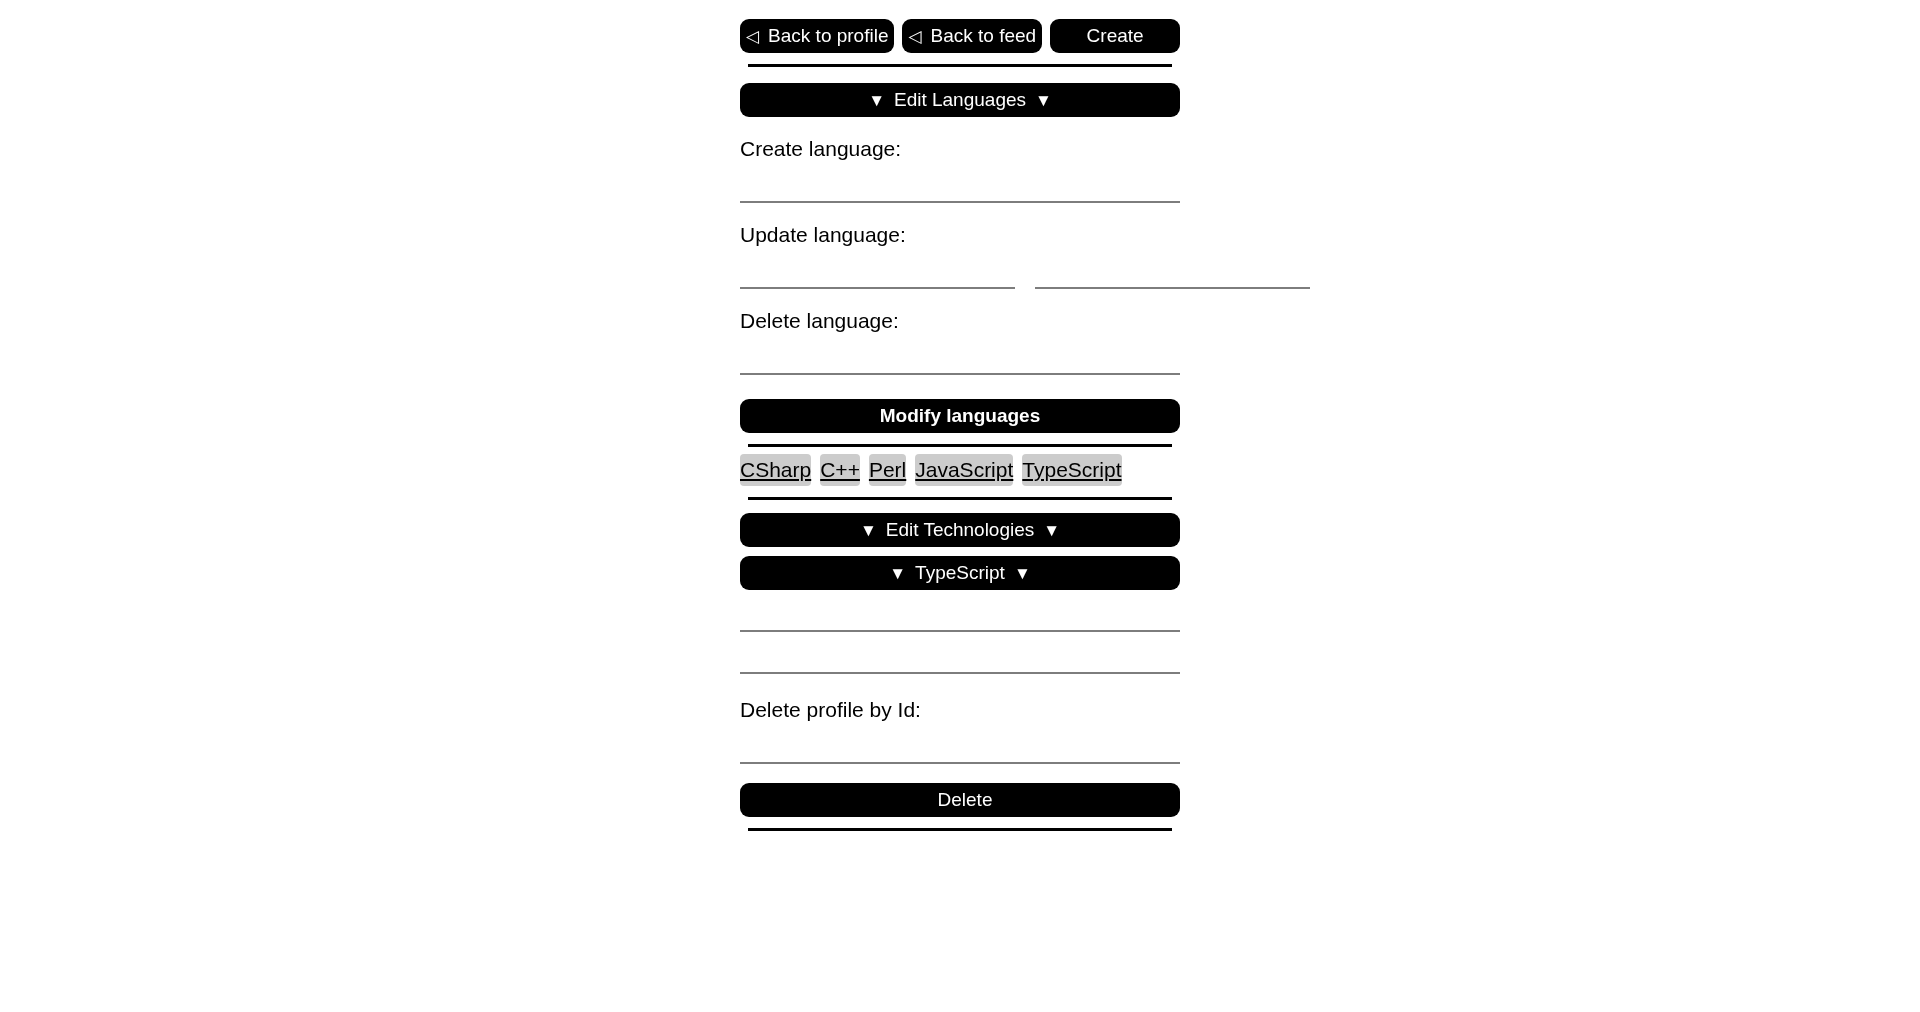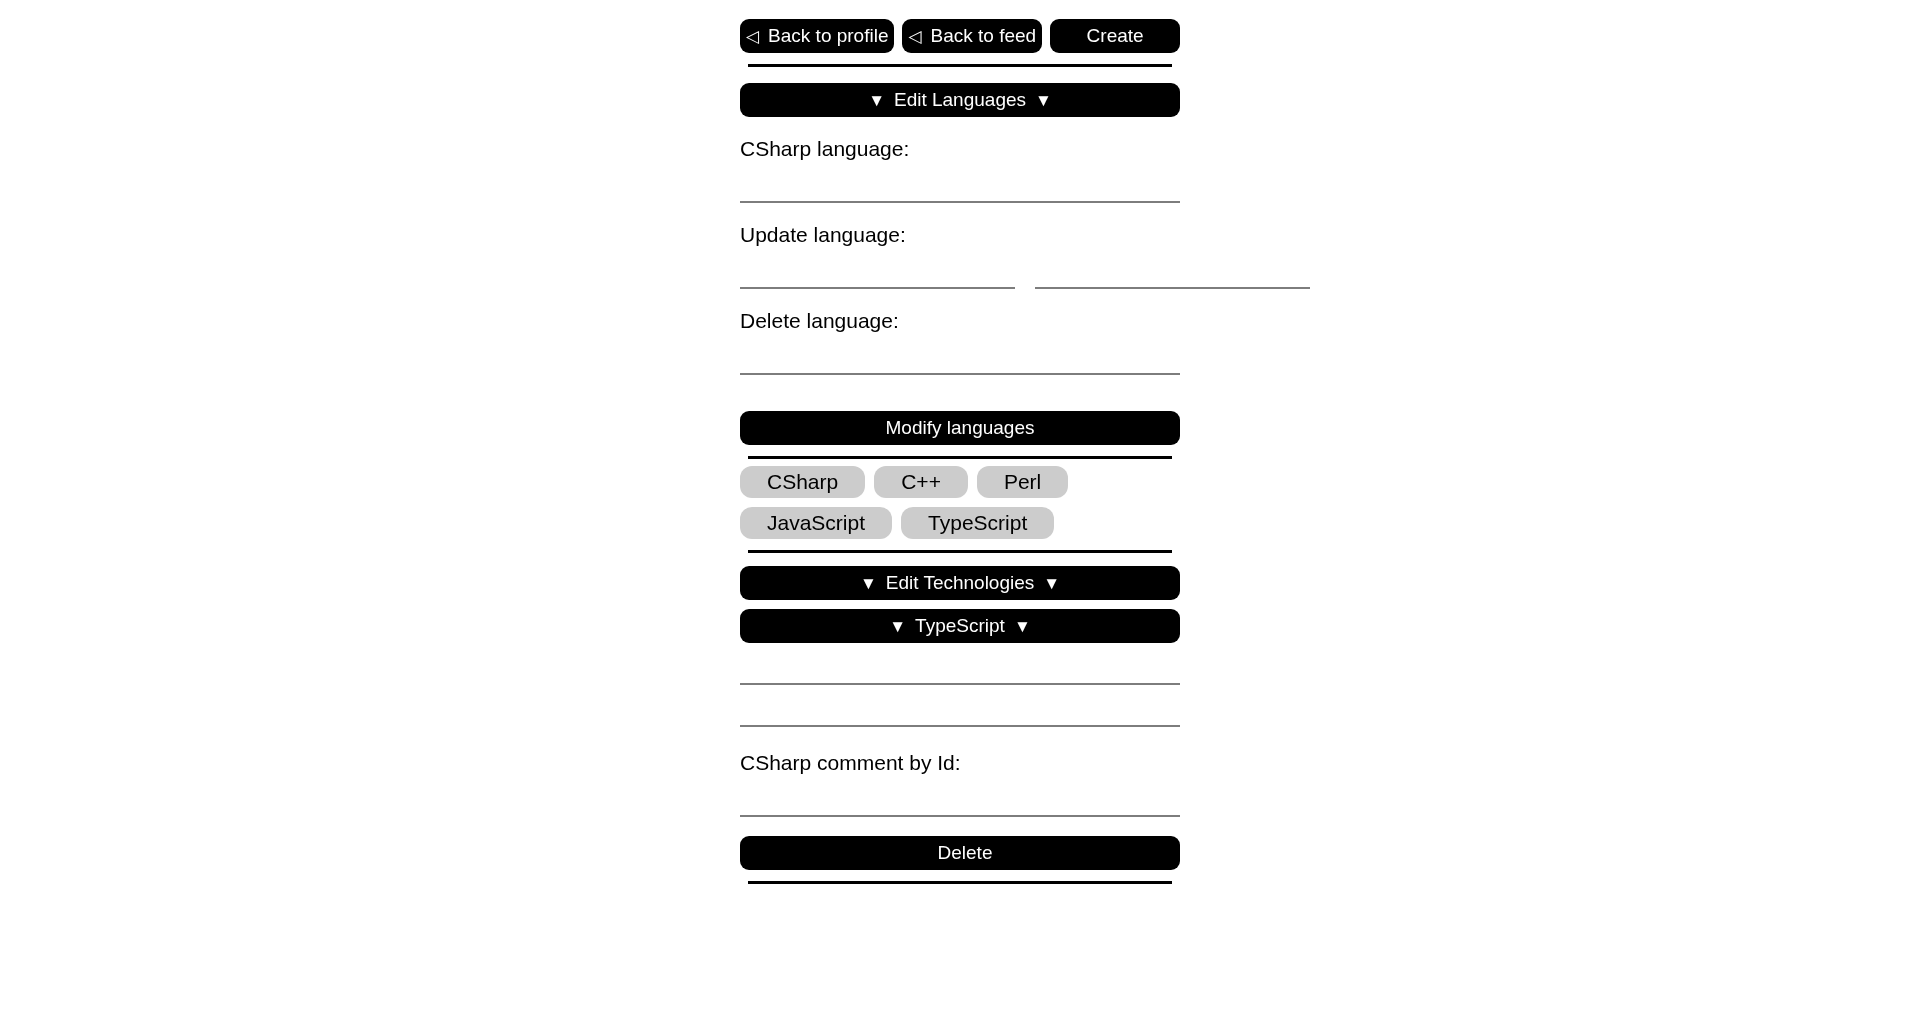--- a/index.html
+++ b/index.html
@@ -27,40 +27,40 @@
 
   hr.divider{
     border:none; border-top:3px solid var(--divider);
     height:0; margin:11px 8px 0 8px;
   }
 
   .toggle{ width:100%; }
   [data-name="edit-languages-toggle"]{ margin-top:16px; }
   [data-name="edit-technologies-toggle"]{ margin-top:13px; }
   [data-name="deletions-toggle"]{ margin-top:9px; }
-  [data-name="modify-languages-button"]{ width:100%; margin-top:36px; }
+  [data-name="modify-languages-button"]{ width:100%; margin-top:24px;font-weight:bold; }
   [data-name="delete-submit-button"]{ width:100%; margin-top:19px;padding-left:16px; }
 
   .field-label{ margin:20px 0 0 0; line-height:24px; font-size:21px; }
   [data-name="delete-post-label"], [data-name="delete-comment-label"]{ margin-top:24px; }
   [data-name="available-languages-label"]{ margin-top:10px; }
 
   input.underline-input{
     display:block; width:100%; margin-top:6px; height:36px;
     border:none; border-bottom:2px solid var(--underline);
     background:transparent; outline:none;
     font-family:inherit; font-size:21px; color:var(--text); padding:0 2px;
   }
   .two-col{ display:flex; gap:20px; }
   .two-col input.underline-input{ flex:1 1 0; width:auto; }
 
   .tags{ margin-top:7px; display:flex; flex-wrap:wrap; gap:9px; }
   .tag{
     background:var(--tag_bg); color:var(--text);
-    border-radius:12px; padding:4px 27px; line-height:24px; font-size:21px;
+    border-radius:4px; padding:4px 0; line-height:24px; font-size:21px;text-decoration:underline;
   }
   .icon{ font-size:17px; line-height:1; }
 </style>
 </head>
 <body>
 
 <div class="column" data-name="admin-panel">
 
   <div class="btn-row" data-name="nav-buttons">
     <button class="btn" data-name="back-to-profile-button">
@@ -77,21 +77,21 @@
   </div>
 
   <hr class="divider" data-name="section-divider">
 
   <button class="btn toggle" data-name="edit-languages-toggle">
     <span class="icon" data-name="chevron-down-icon">▼</span>
     <span data-name="edit-languages-toggle-label">Edit Languages</span>
     <span class="icon" data-name="chevron-down-icon">▼</span>
   </button>
 
-  <div class="field-label" data-name="create-language-label">CSharp language:</div>
+  <div class="field-label" data-name="create-language-label">Create language:</div>
   <input class="underline-input" type="text" data-name="create-language-input" value="" style="">
 
   <div class="field-label" data-name="update-language-label">Update language:</div>
   <div class="two-col" data-name="update-language-inputs">
     <input class="underline-input" type="text" data-name="update-language-old-input" value="" style="">
     <input class="underline-input" type="text" data-name="update-language-new-input" value="" style="">
   </div>
 
   <div class="field-label" data-name="delete-language-label">Delete language:</div>
   <input class="underline-input" type="text" data-name="delete-language-input" value="" style="">
@@ -121,21 +121,21 @@
   <button class="btn toggle" data-name="deletions-toggle">
     <span class="icon" data-name="chevron-down-icon">▼</span>
     <span data-name="deletions-toggle-label">TypeScript</span>
     <span class="icon" data-name="chevron-down-icon">▼</span>
   </button>
 
   <input class="underline-input" type="text" data-name="delete-user-input" value="" style="">
 
   <input class="underline-input" type="text" data-name="delete-post-input" value="" style="">
 
-  <div class="field-label" data-name="delete-comment-label">CSharp comment by Id:</div>
+  <div class="field-label" data-name="delete-comment-label">Delete profile by Id:</div>
   <input class="underline-input" type="text" data-name="delete-comment-input" value="" style="">
 
   <button class="btn" data-name="delete-submit-button">
     <span data-name="delete-submit-label">Delete</span>
   </button>
 
   <hr class="divider" data-name="section-divider">
 
 </div>
 

